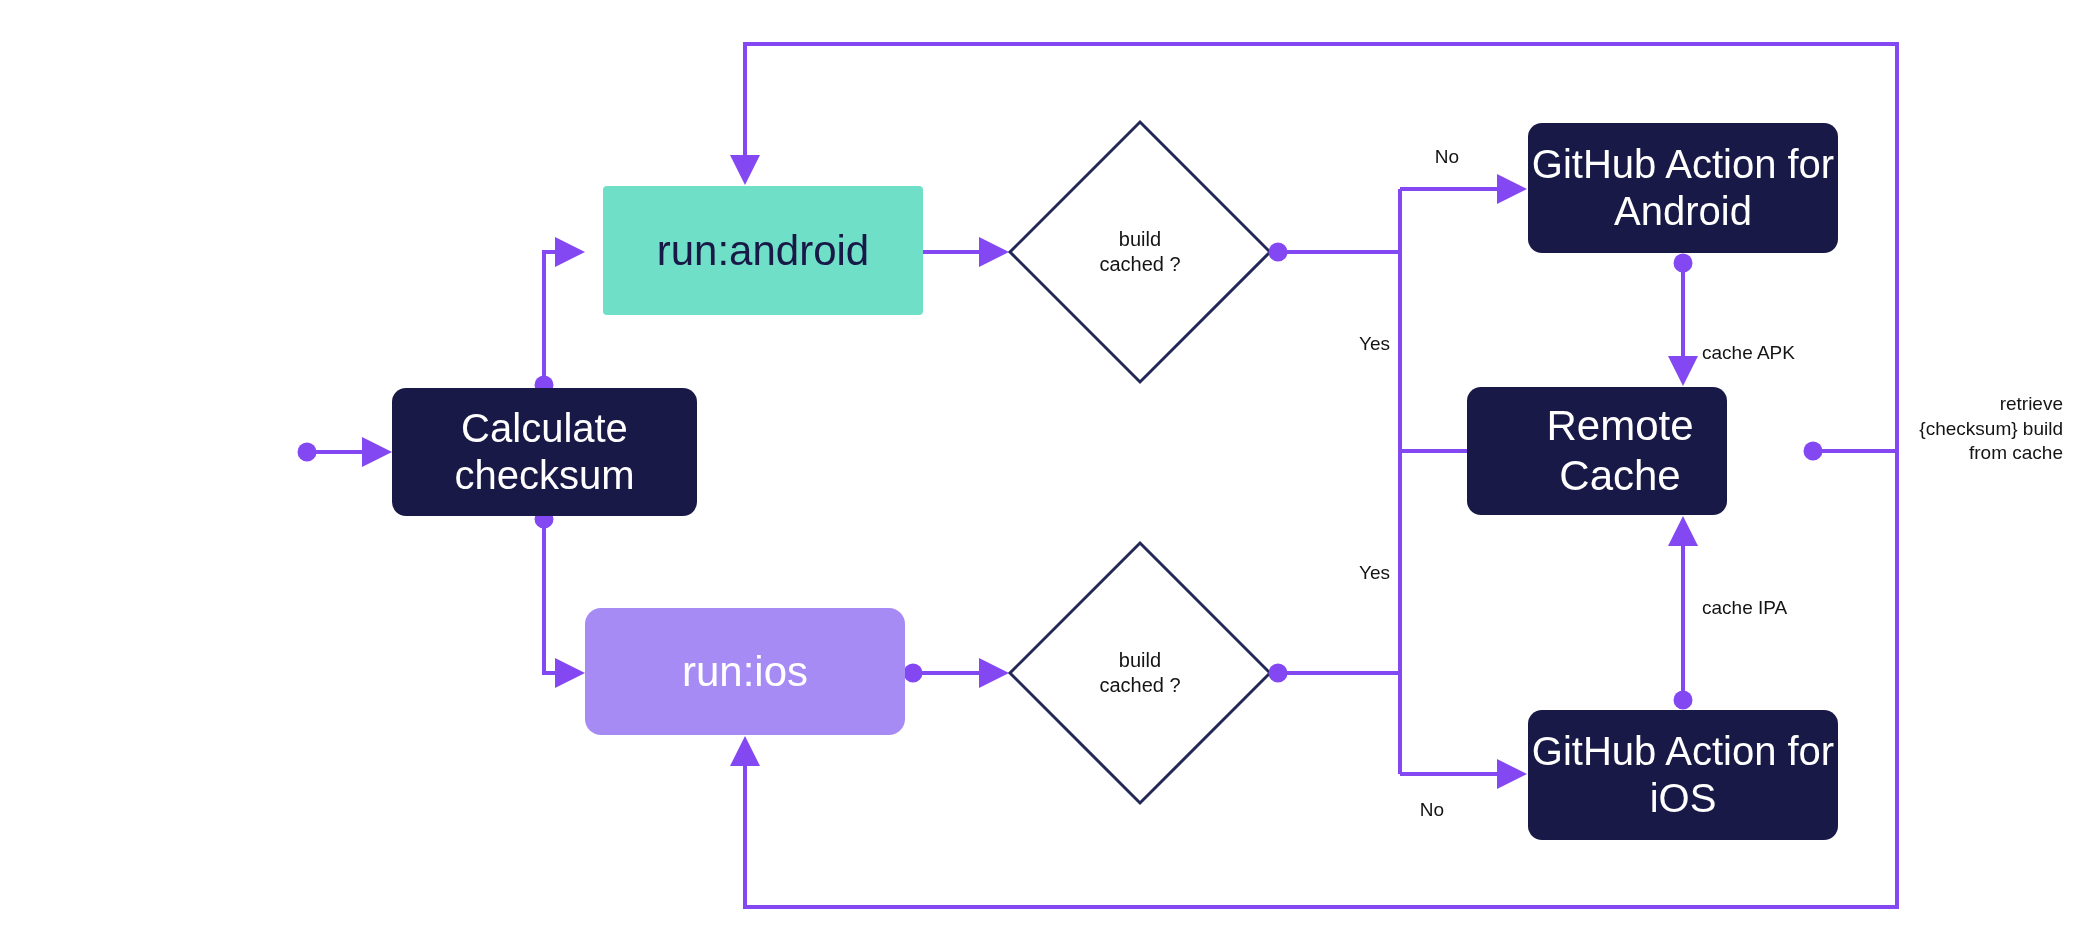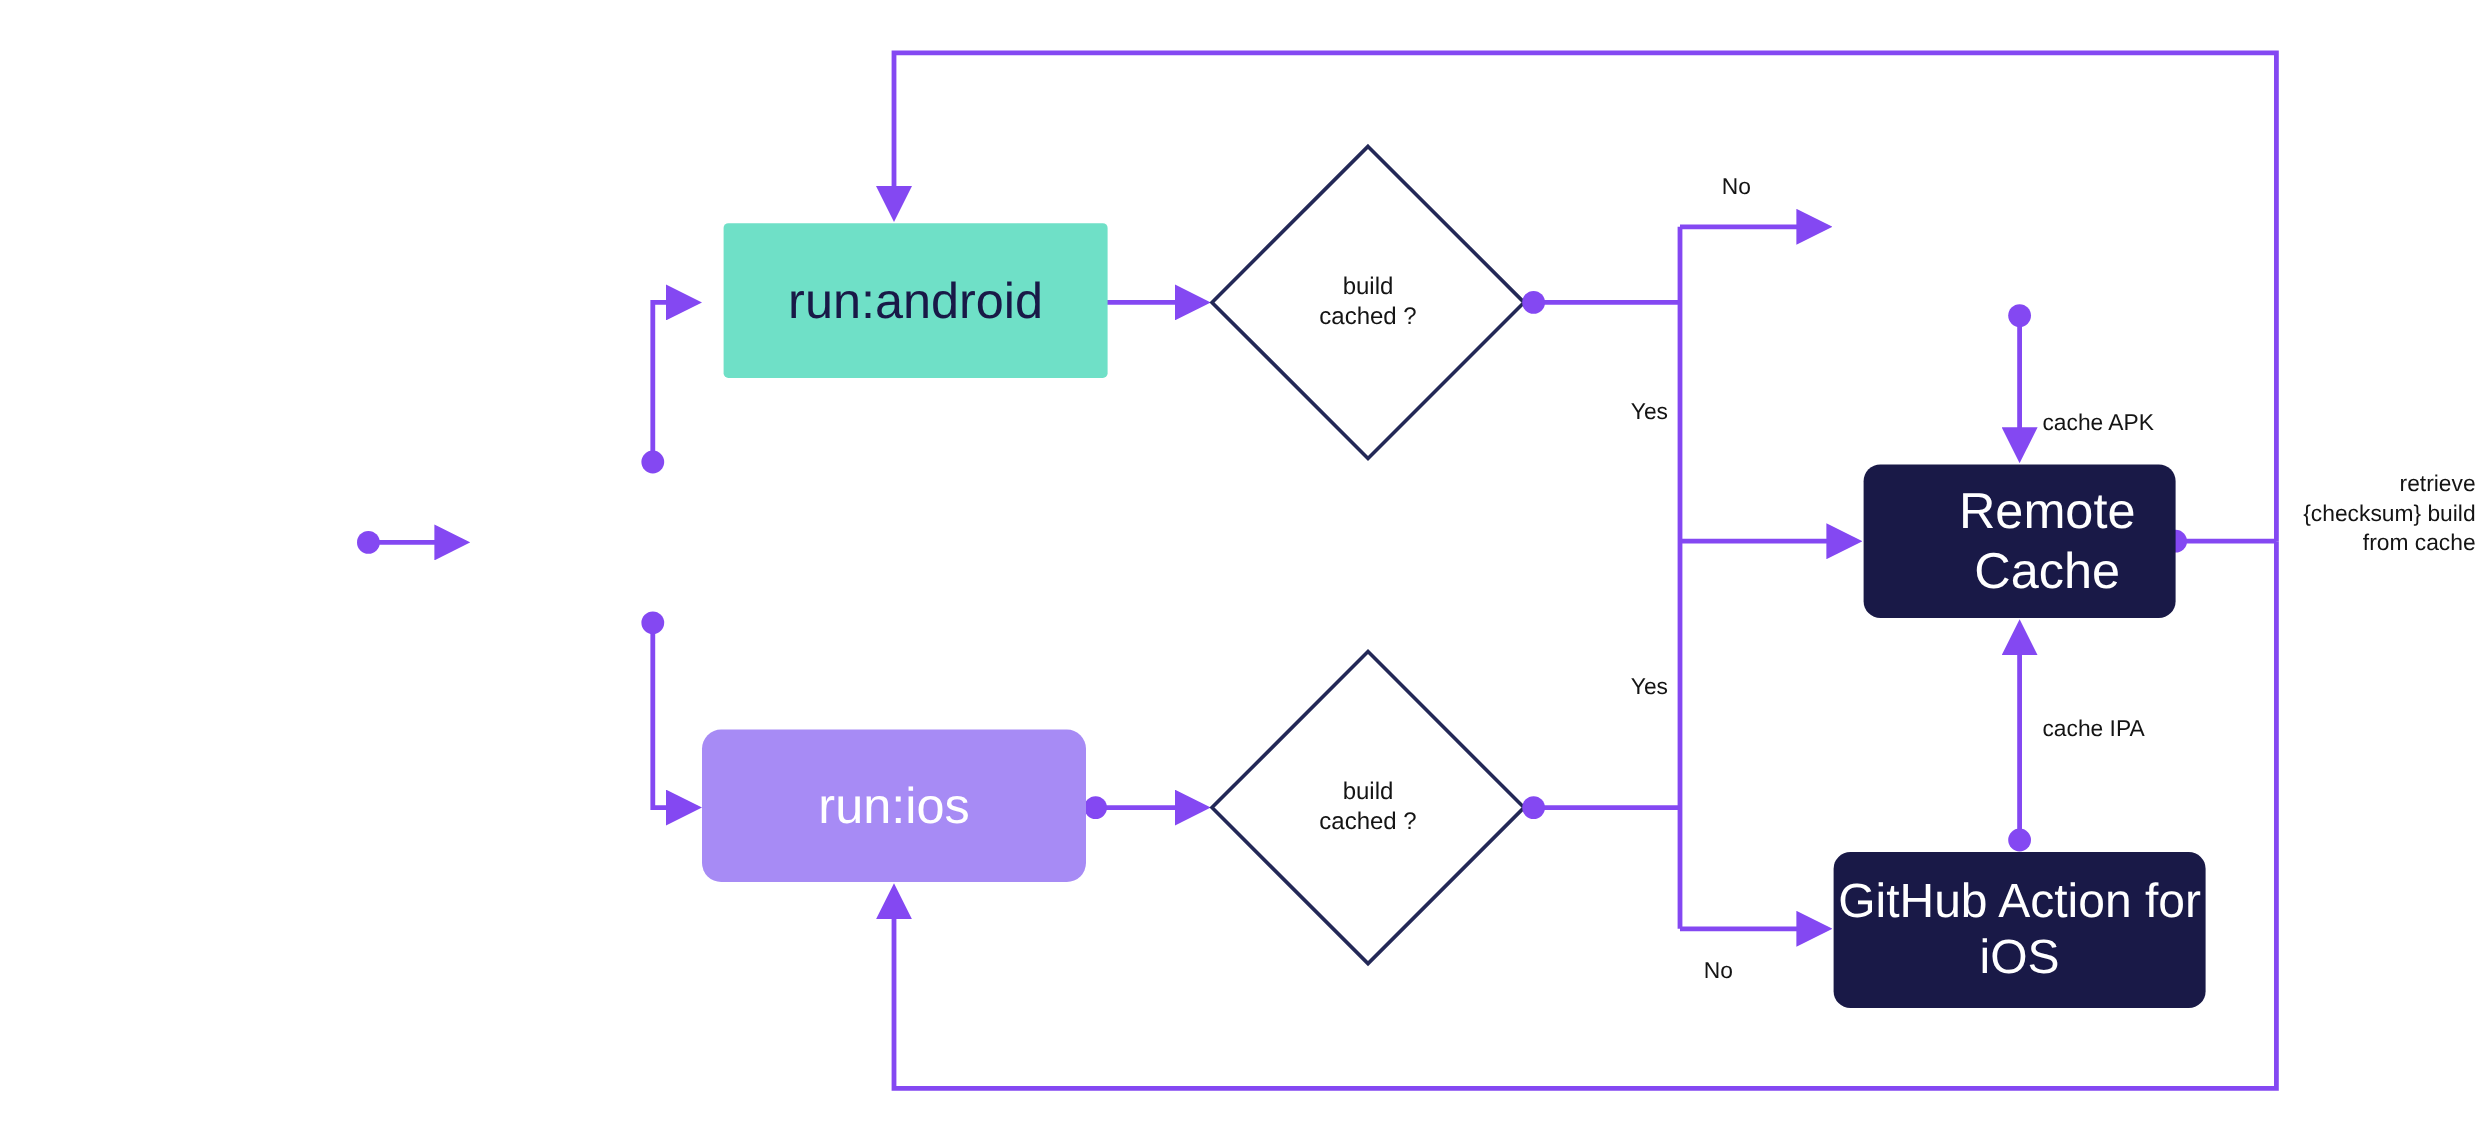--- a/index.html
+++ b/index.html
@@ -73,21 +73,21 @@
     left: 585px; top: 608px; width: 320px; height: 127px;
     background: var(--node-lavender, #A78BF5);
     color: #ffffff; font-size: 42px; border-radius: 16px;
   }
   .node-gha-android {
     left: 1528px; top: 123px; width: 310px; height: 130px;
     background: var(--node-navy, #191947);
     color: #ffffff; font-size: 40px;
   }
   .node-remote-cache {
-    left: 1553px; top: 387px; width: 260px; height: 128px;
+    left: 1467px; top: 387px; width: 260px; height: 128px;
     background: var(--node-navy, #191947);
     color: #ffffff; font-size: 42px; padding-left: 46px;
   }
   .node-gha-ios {
     left: 1528px; top: 710px; width: 310px; height: 130px;
     background: var(--node-navy, #191947);
     color: #ffffff; font-size: 40px;
   }
 
   .diamond-label {
@@ -173,29 +173,35 @@
     <circle class="dot" cx="913" cy="252" r="9.5"></circle>
     <circle class="dot" cx="913" cy="673" r="9.5"></circle>
     <circle class="dot" cx="1278" cy="252" r="9.5"></circle>
     <circle class="dot" cx="1278" cy="673" r="9.5"></circle>
     <circle class="dot" cx="1683" cy="263" r="9.5"></circle>
     <circle class="dot" cx="1683" cy="700" r="9.5"></circle>
     <circle class="dot" cx="1813" cy="451" r="9.5"></circle>
   </svg>
 
 
+  <div class="node node-rect node-calc">
+    <span>Calculate checksum</span>
+  </div>
 
   <div class="node node-rect node-run-android">
     <span>run:android</span>
   </div>
 
   <div class="node node-rect node-run-ios">
     <span>run:ios</span>
   </div>
 
+  <div class="node node-rect node-gha-android">
+    <span>GitHub Action for Android</span>
+  </div>
 
   <div class="node node-rect node-remote-cache">
     <span>Remote Cache</span>
   </div>
 
   <div class="node node-rect node-gha-ios">
     <span>GitHub Action for iOS</span>
   </div>
 
   <div class="diamond-label diamond-label-android">build cached ?</div>

